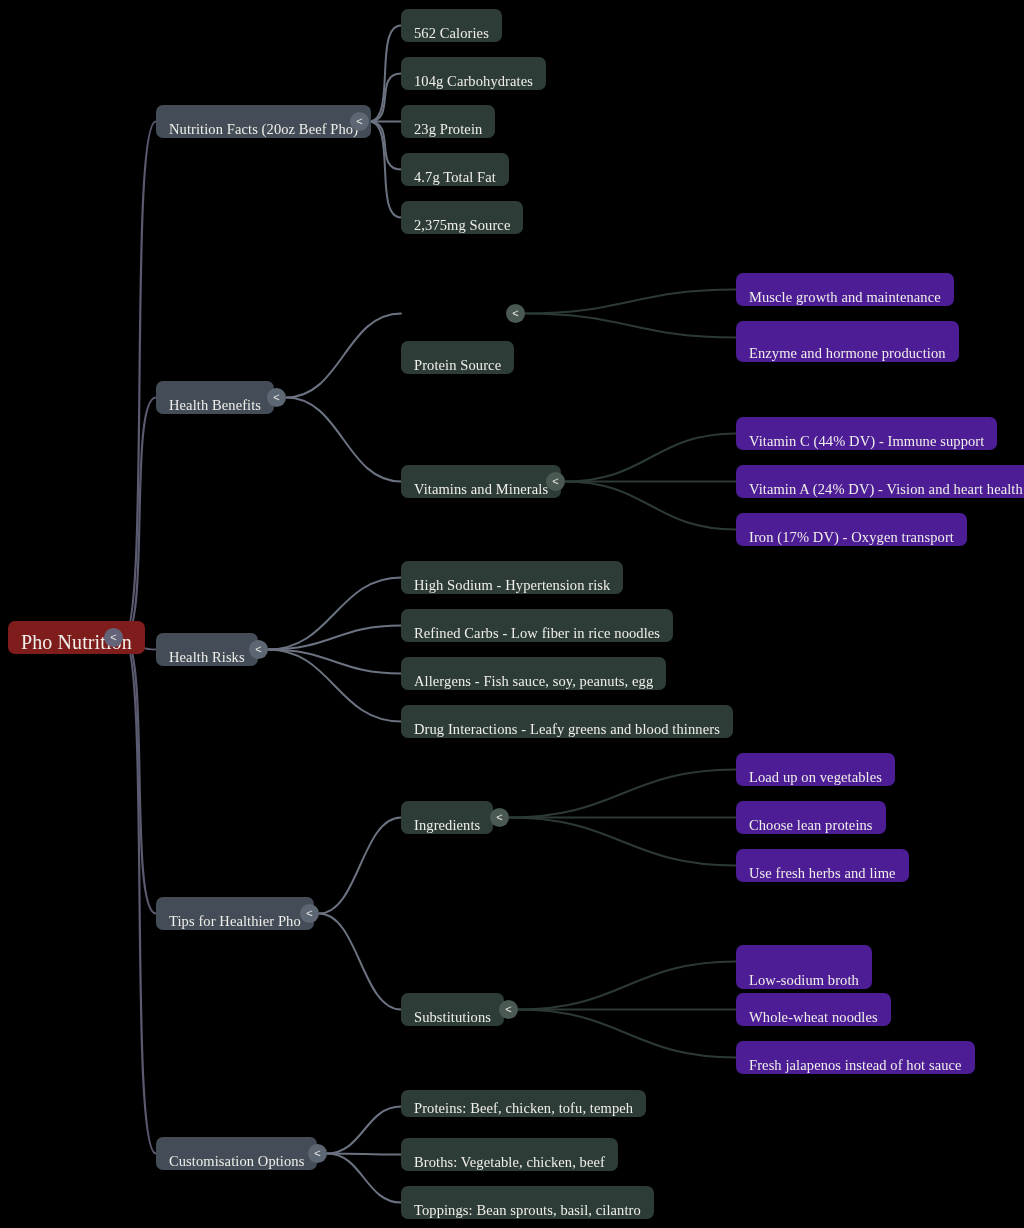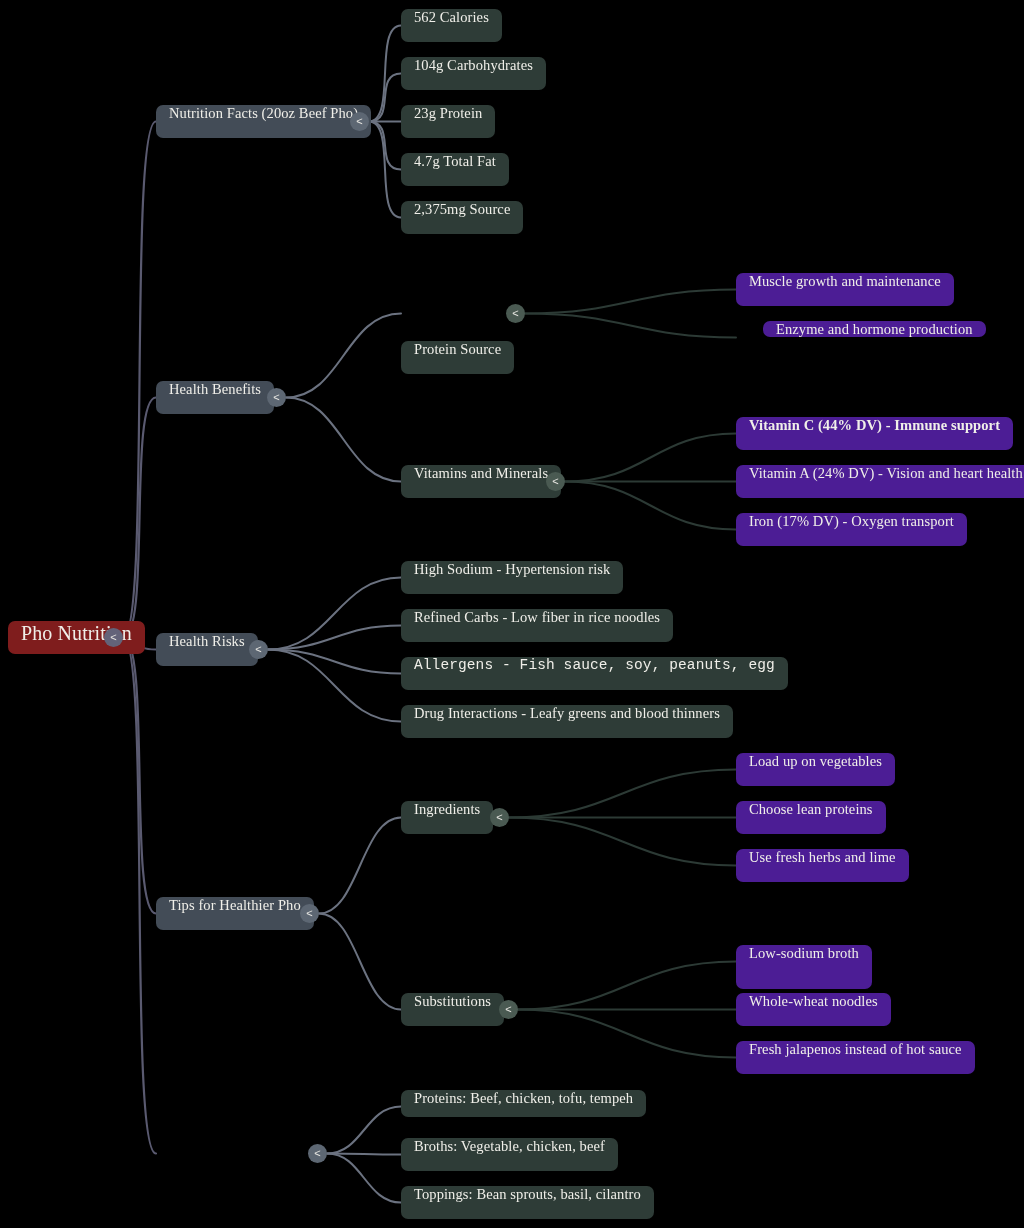--- a/index.html
+++ b/index.html
@@ -23,21 +23,21 @@
   #edges {
     position: absolute;
     left: 0; top: 0;
     width: 1024px;
     height: 1228px;
     pointer-events: none;
   }
   .node {
     position: absolute;
     display: flex;
-    align-items: flex-start;
+    align-items: flex-end;
     box-sizing: border-box;
     border-radius: 7px;
     color: #f0efe9;
     font-size: 14.5px;
     line-height: 1.2;
     padding: 0 13px;
     white-space: nowrap;
     letter-spacing: 0.1px;
   }
   .node.root {
@@ -137,47 +137,47 @@
       <span>Health Benefits</span>
     </div>
     <div class="marker slate" style="left: 267px; top: 388px;">&lt;</div>
     <div class="node darkgreen" style="left: 401px; top: 297px; min-width: 101px; height: 33px; margin-top: 44px;">
       <span>Protein Source</span>
     </div>
     <div class="marker green" style="left: 506px; top: 304px;">&lt;</div>
     <div class="node midgreen" style="left: 736px; top: 273px; min-width: 199px; height: 33px;">
       <span>Muscle growth and maintenance</span>
     </div>
-    <div class="node midgreen" style="left: 763px; top: 321px; min-width: 203px; height: 16px;">
+    <div class="node midgreen" style="left: 736px; top: 321px; min-width: 203px; height: 41px;">
       <span>Enzyme and hormone production</span>
     </div>
     <div class="node darkgreen" style="left: 401px; top: 465px; min-width: 140px; height: 33px;">
       <span>Vitamins and Minerals</span>
     </div>
     <div class="marker green" style="left: 546px; top: 472px;">&lt;</div>
-    <div class="node midgreen" style="left: 736px; top: 417px; min-width: 229px; height: 33px; font-weight: bold;">
+    <div class="node midgreen" style="left: 736px; top: 417px; min-width: 229px; height: 33px;">
       <span>Vitamin C (44% DV) - Immune support</span>
     </div>
     <div class="node midgreen" style="left: 736px; top: 465px; min-width: 261px; height: 33px;">
       <span>Vitamin A (24% DV) - Vision and heart health</span>
     </div>
     <div class="node midgreen" style="left: 736px; top: 513px; min-width: 201px; height: 33px;">
       <span>Iron (17% DV) - Oxygen transport</span>
     </div>
     <div class="node slate" style="left: 156px; top: 633px; min-width: 87px; height: 33px;">
       <span>Health Risks</span>
     </div>
     <div class="marker slate" style="left: 249px; top: 640px;">&lt;</div>
     <div class="node darkgreen" style="left: 401px; top: 561px; min-width: 196px; height: 33px;">
       <span>High Sodium - Hypertension risk</span>
     </div>
     <div class="node darkgreen" style="left: 401px; top: 609px; min-width: 241px; height: 33px;">
       <span>Refined Carbs - Low fiber in rice noodles</span>
     </div>
-    <div class="node darkgreen" style="left: 401px; top: 657px; min-width: 239px; height: 33px; font-family: Liberation Mono, monospace;">
+    <div class="node darkgreen" style="left: 401px; top: 657px; min-width: 239px; height: 33px;">
       <span>Allergens - Fish sauce, soy, peanuts, egg</span>
     </div>
     <div class="node darkgreen" style="left: 401px; top: 705px; min-width: 301px; height: 33px;">
       <span>Drug Interactions - Leafy greens and blood thinners</span>
     </div>
     <div class="node slate" style="left: 156px; top: 897px; min-width: 138px; height: 33px;">
       <span>Tips for Healthier Pho</span>
     </div>
     <div class="marker slate" style="left: 300px; top: 904px;">&lt;</div>
     <div class="node darkgreen" style="left: 401px; top: 801px; min-width: 84px; height: 33px;">
@@ -199,20 +199,23 @@
     <div class="marker green" style="left: 499px; top: 1000px;">&lt;</div>
     <div class="node midgreen" style="left: 736px; top: 945px; min-width: 122px; height: 44px;">
       <span>Low-sodium broth</span>
     </div>
     <div class="node midgreen" style="left: 736px; top: 1041px; min-width: 218px; height: 33px;">
       <span>Fresh jalapenos instead of hot sauce</span>
     </div>
     <div class="node midgreen" style="left: 736px; top: 993px; min-width: 143px; height: 33px;">
       <span>Whole-wheat noodles</span>
     </div>
+    <div class="node slate" style="left: 156px; top: 1137px; min-width: 148px; height: 33px;">
+      <span>Customisation Options</span>
+    </div>
     <div class="marker slate" style="left: 308px; top: 1144px;">&lt;</div>
     <div class="node darkgreen" style="left: 401px; top: 1090px; min-width: 219px; height: 27px;">
       <span>Proteins: Beef, chicken, tofu, tempeh</span>
     </div>
     <div class="node darkgreen" style="left: 401px; top: 1138px; min-width: 196px; height: 33px;">
       <span>Broths: Vegetable, chicken, beef</span>
     </div>
     <div class="node darkgreen" style="left: 401px; top: 1186px; min-width: 224px; height: 33px;">
       <span>Toppings: Bean sprouts, basil, cilantro</span>
     </div>

